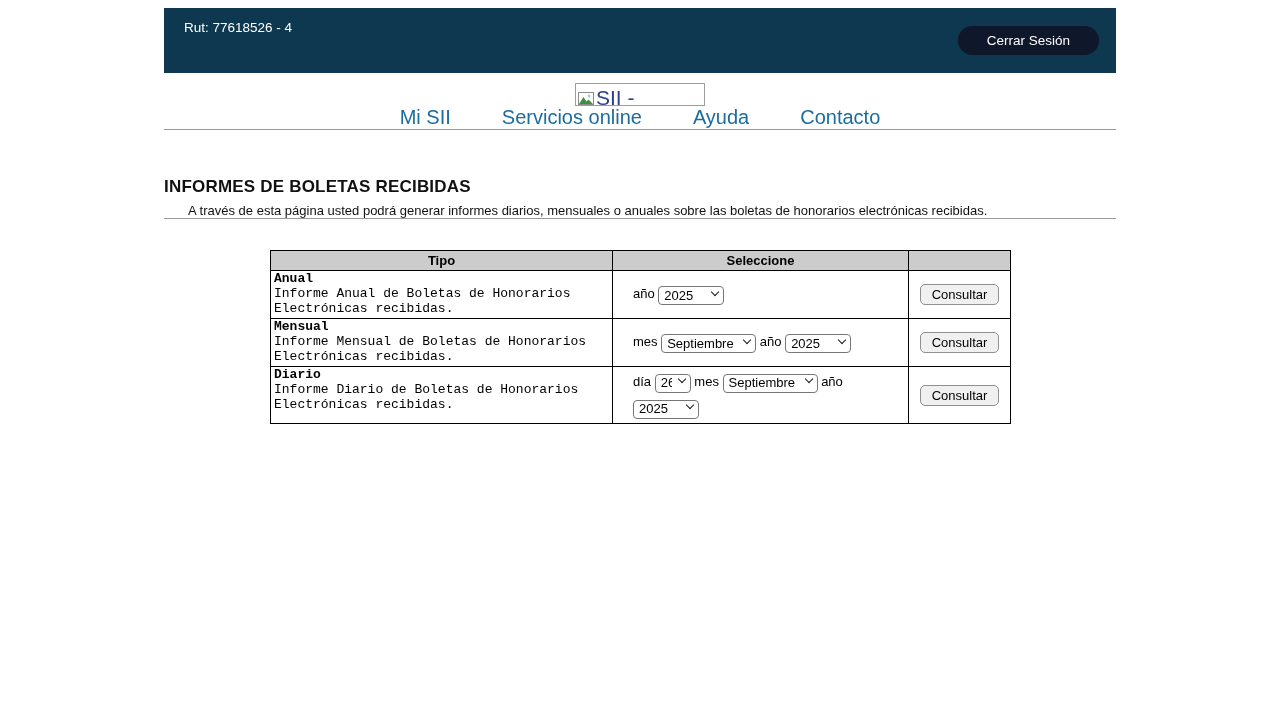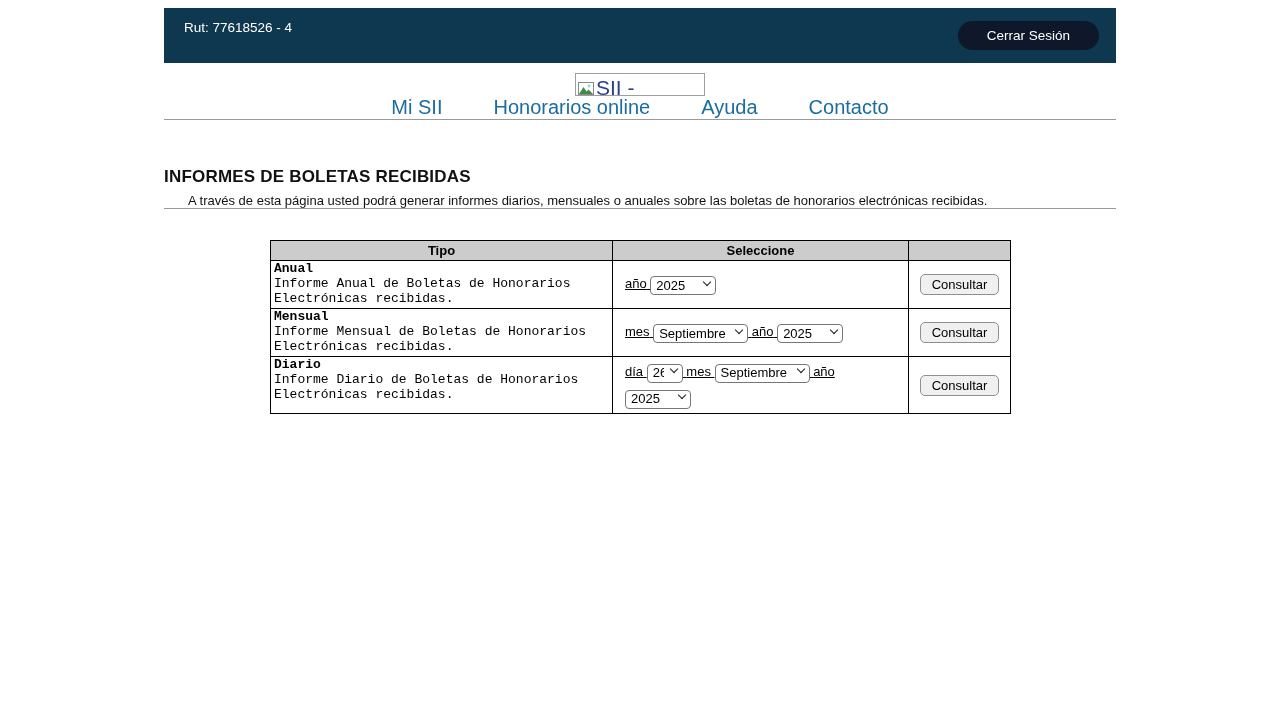--- a/index.html
+++ b/index.html
@@ -8,21 +8,21 @@
     font-family: "Liberation Sans", "DejaVu Sans", sans-serif;
     color: #000;
     width: 1280px;
     height: 720px;
     overflow: hidden;
   }
   .page { width: 952px; margin: 0 auto; padding-top: 8px; }
 
   
   .topbar {
-    height: 55px;
+    height: 65px;
     background: #0d384f;
     display: flex;
     justify-content: space-between;
     align-items: center;
     padding: 0 17px 0 20px;
     gap: 22px;
   }
   .rut { color: #ffffff; font-size: 13.5px; align-self: flex-start; margin-top: 12px; }
   .logout {
     background: #0f172a;
@@ -72,21 +72,21 @@
   .caption { font-size: 13px; font-weight: bold; padding-left: 9px; margin-bottom: 5px; }
   table.grid { border-collapse: collapse; width: 740px; table-layout: fixed; }
   .grid th, .grid td { border: 1px solid #000; font-size: 13px; }
   .grid th { background: #cccccc; height: 20px; font-weight: bold; text-align: center; padding: 1px 2px; }
   .col-tipo { width: 342px; }
   .col-sel  { width: 296px; }
   .col-btn  { width: 102px; }
   .grid tr.datarow { height: 47px; }
   td.tipo { vertical-align: top; padding: 0 3px 2px 3px; line-height: 15px; font-family: Liberation Mono, monospace; }
   td.tipo .rowtitle { font-weight: bold; }
-  td.sel  { vertical-align: middle; padding: 2px 4px 2px 12px; line-height: 25px; text-decoration: underline; }
+  td.sel  { vertical-align: middle; padding: 2px 4px 2px 20px; line-height: 25px; }
   td.btn  { text-align: center; vertical-align: middle; }
   .consultar {
     font-size: 13px;
     font-family: inherit;
     background: #f0f0f0;
     border: 1px solid #8f8f8f;
     border-radius: 5px;
     padding: 2px 11px;
     color: #000;
     cursor: pointer;
@@ -133,21 +133,21 @@
   <div class="navrow">
     <div class="logo-box">
       <svg width="16" height="16" viewBox="0 0 16 16">
         <rect x="0.5" y="1.5" width="15" height="12" fill="#ffffff" stroke="#8a8a8a"></rect>
         <circle cx="11" cy="5" r="1.4" fill="#9ec7e8"></circle>
         <path d="M1 13 L5.5 6 L8.5 10.5 L10.5 8.5 L15 13 Z" fill="#3e8e41"></path>
       </svg><span>SII - Servicio de</span>
     </div>
     <div class="nav">
       <a>Mi SII</a>
-      <a>Honorarios online</a>
+      <a>Servicios online</a>
       <a>Ayuda</a>
       <a>Contacto</a>
     </div>
   </div>
 
   <hr class="rule rule1">
 
   <div class="title">INFORMES DE BOLETAS RECIBIDAS</div>
   <div class="desc">A través de esta página usted podrá generar informes diarios, mensuales o anuales sobre las boletas de honorarios electrónicas recibidas.</div>
 

